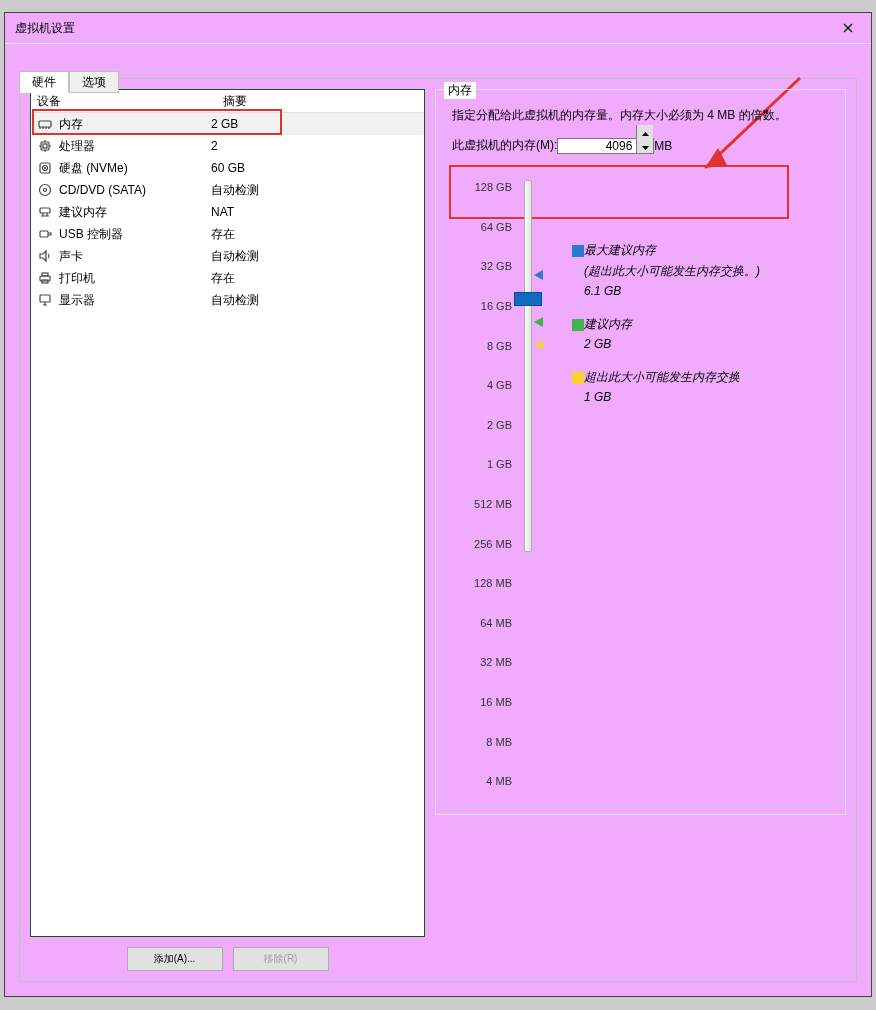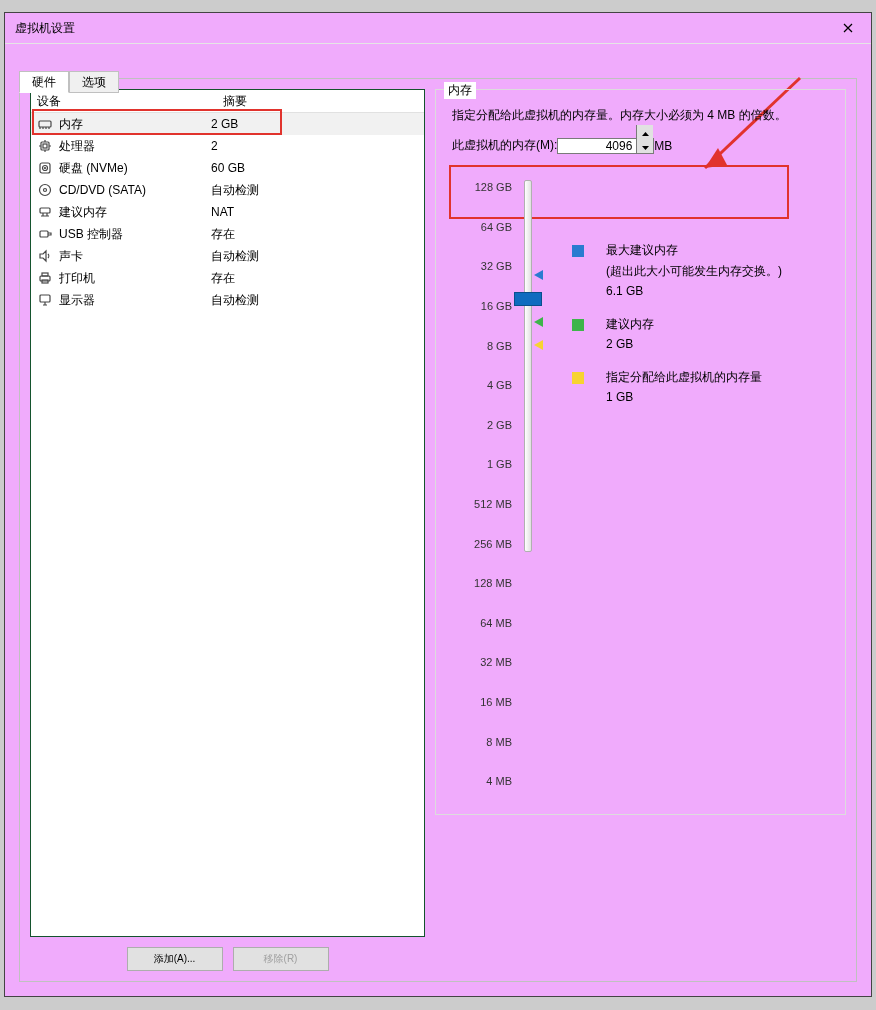--- a/index.html
+++ b/index.html
@@ -42,21 +42,21 @@
 .mem-unit{font-size:12px;}
 .mem-slider-area{display:flex;margin-top:22px;}
 .tick-labels{width:60px;display:flex;flex-direction:column;align-items:flex-end;font-size:11px;color:#333;gap:16px;}
 .tick-labels div{height:23.6px;line-height:23.6px;}
 .slider-track-wrap{width:30px;position:relative;height:378px;}
 .slider-track{position:absolute;left:12px;top:4px;width:6px;height:370px;background:linear-gradient(90deg,#fff,#e0e0e0);border:1px solid #b0b0b0;border-radius:2px;}
 .slider-thumb{position:absolute;left:2px;width:26px;height:12px;background:#0f6bbf;border:1px solid #0a4e8c;cursor:pointer;}
 .marker{position:absolute;left:20px;}
 .marker svg{width:12px;height:12px;}
 .legend-col{flex:1;padding-left:30px;font-size:12px;}
-.legend-item{display:flex;align-items:flex-start;gap:22px;margin-bottom:4px;}
+.legend-item{display:flex;align-items:flex-start;gap:0;margin-bottom:4px;font-style:italic;}
 .sq{width:12px;height:12px;flex-shrink:0;margin-top:3px;}
 .legend-col .group{margin-bottom:18px;}
 
 .hl{position:absolute;border:2px solid #e1332d;pointer-events:none;box-sizing:border-box;}
 .hl1{left:27px;top:96px;width:250px;height:26px;}
 .hl2{left:444px;top:152px;width:340px;height:54px;}
 .arrow-ann{position:absolute;left:680px;top:60px;pointer-events:none;}
 .arrow-ann svg{width:120px;height:110px;}
 .footer{display:flex;justify-content:flex-end;gap:10px;padding:12px 14px;border-top:1px solid #e5e5e5;}
 .wbtn.primary{border:1px solid #0078d7;background:#e1e1e1;}
@@ -331,21 +331,21 @@
                   <span>建议内存</span>
                 </div>
                 <div class="legend-item">
                   <span style="width:12px;flex-shrink:0"></span>
                   <span>2 GB</span>
                 </div>
               </div>
               <div class="group">
                 <div class="legend-item">
                   <span class="sq" id="sq-min" style="background: rgb(247, 211, 48);"></span>
-                  <span>指定分配给此虚拟机的内存量</span>
+                  <span>超出此大小可能发生内存交换</span>
                 </div>
                 <div class="legend-item">
                   <span style="width:12px;flex-shrink:0"></span>
                   <span>1 GB</span>
                 </div>
               </div>
             </div>
           </div>
         </div>
       </div>

